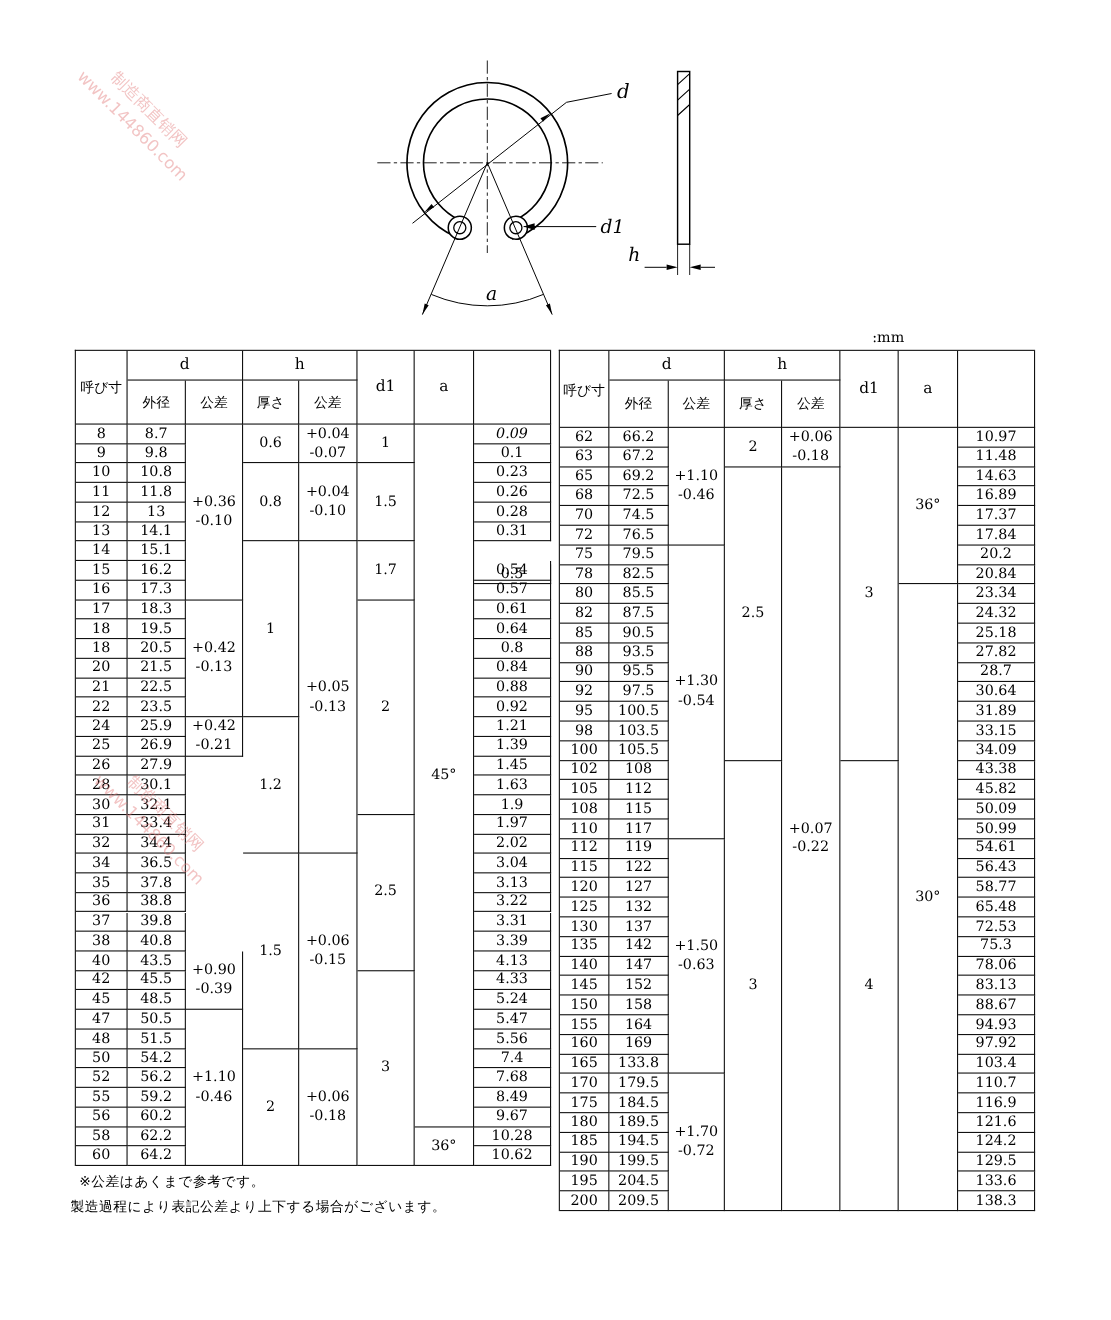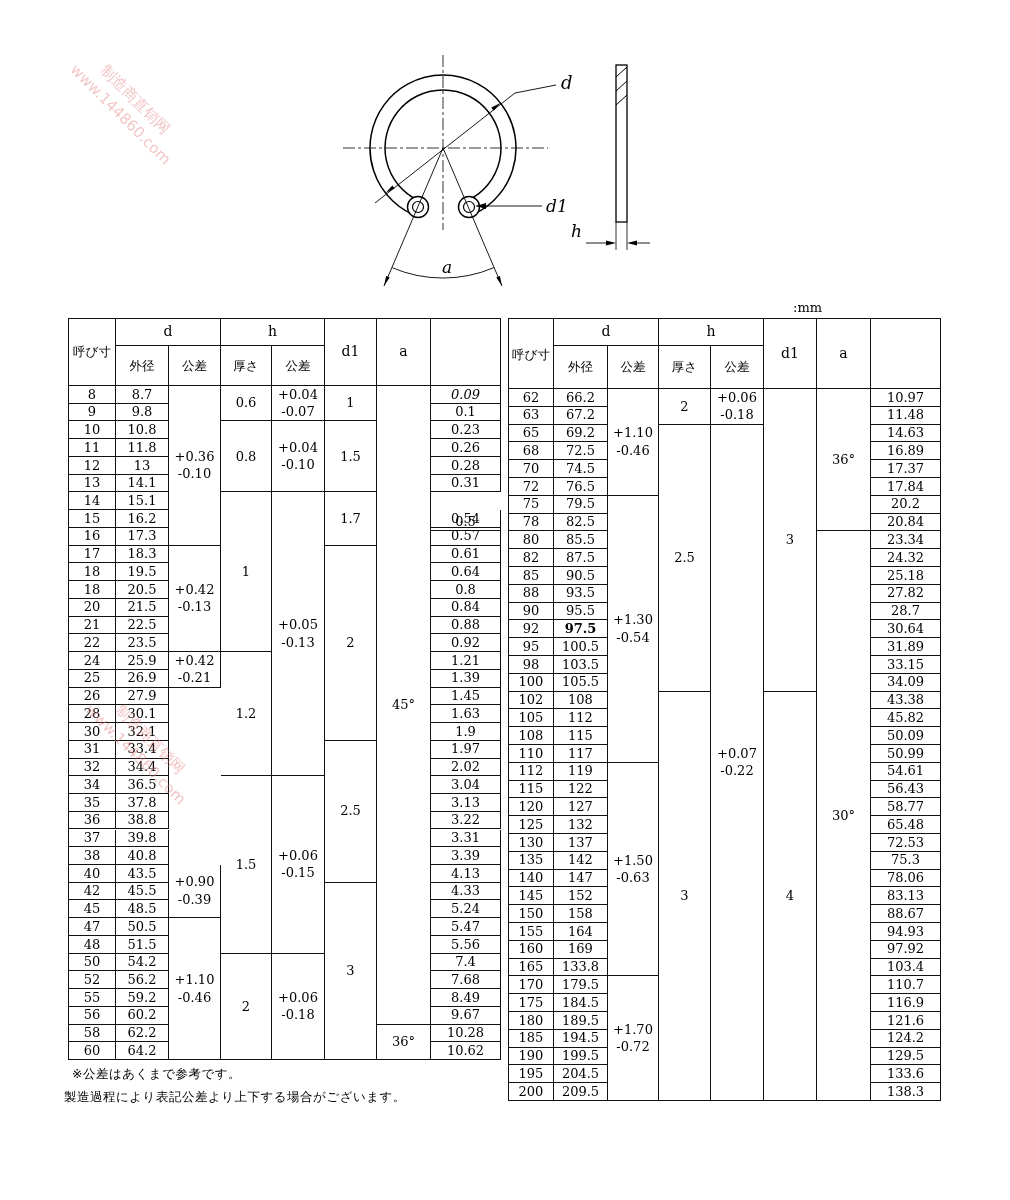--- a/index.html
+++ b/index.html
@@ -309,21 +309,21 @@
       <div class="tcell" style="left: 0px; top: 248px; width: 45px; height: 17.8px;">85</div>
       <div class="tcell" style="left: 45px; top: 248px; width: 54px; height: 17.8px;">90.5</div>
       <div class="tcell" style="left: 362px; top: 248px; width: 70px; height: 17.8px;">25.18</div>
       <div class="tcell" style="left: 0px; top: 265.8px; width: 45px; height: 17.8px;">88</div>
       <div class="tcell" style="left: 45px; top: 265.8px; width: 54px; height: 17.8px;">93.5</div>
       <div class="tcell" style="left: 362px; top: 265.8px; width: 70px; height: 17.8px;">27.82</div>
       <div class="tcell" style="left: 0px; top: 283.6px; width: 45px; height: 17.8px;">90</div>
       <div class="tcell" style="left: 45px; top: 283.6px; width: 54px; height: 17.8px;">95.5</div>
       <div class="tcell" style="left: 362px; top: 283.6px; width: 70px; height: 17.8px;">28.7</div>
       <div class="tcell" style="left: 0px; top: 301.4px; width: 45px; height: 17.8px;">92</div>
-      <div class="tcell" style="left: 45px; top: 301.4px; width: 54px; height: 17.8px; font-weight: bold;">97.5</div>
+      <div class="tcell" style="left: 45px; top: 301.4px; width: 54px; height: 17.8px;">97.5</div>
       <div class="tcell" style="left: 362px; top: 301.4px; width: 70px; height: 17.8px;">30.64</div>
       <div class="tcell" style="left: 0px; top: 319.2px; width: 45px; height: 17.8px;">95</div>
       <div class="tcell" style="left: 45px; top: 319.2px; width: 54px; height: 17.8px;">100.5</div>
       <div class="tcell" style="left: 362px; top: 319.2px; width: 70px; height: 17.8px;">31.89</div>
       <div class="tcell" style="left: 0px; top: 337px; width: 45px; height: 17.8px;">98</div>
       <div class="tcell" style="left: 45px; top: 337px; width: 54px; height: 17.8px;">103.5</div>
       <div class="tcell" style="left: 362px; top: 337px; width: 70px; height: 17.8px;">33.15</div>
       <div class="tcell" style="left: 0px; top: 354.8px; width: 45px; height: 17.8px;">100</div>
       <div class="tcell" style="left: 45px; top: 354.8px; width: 54px; height: 17.8px;">105.5</div>
       <div class="tcell" style="left: 362px; top: 354.8px; width: 70px; height: 17.8px;">34.09</div>

